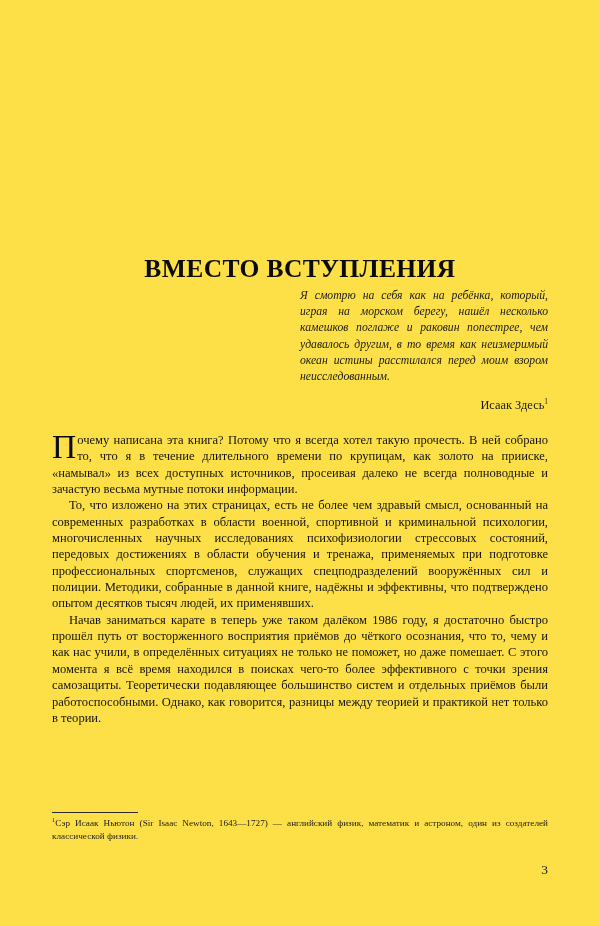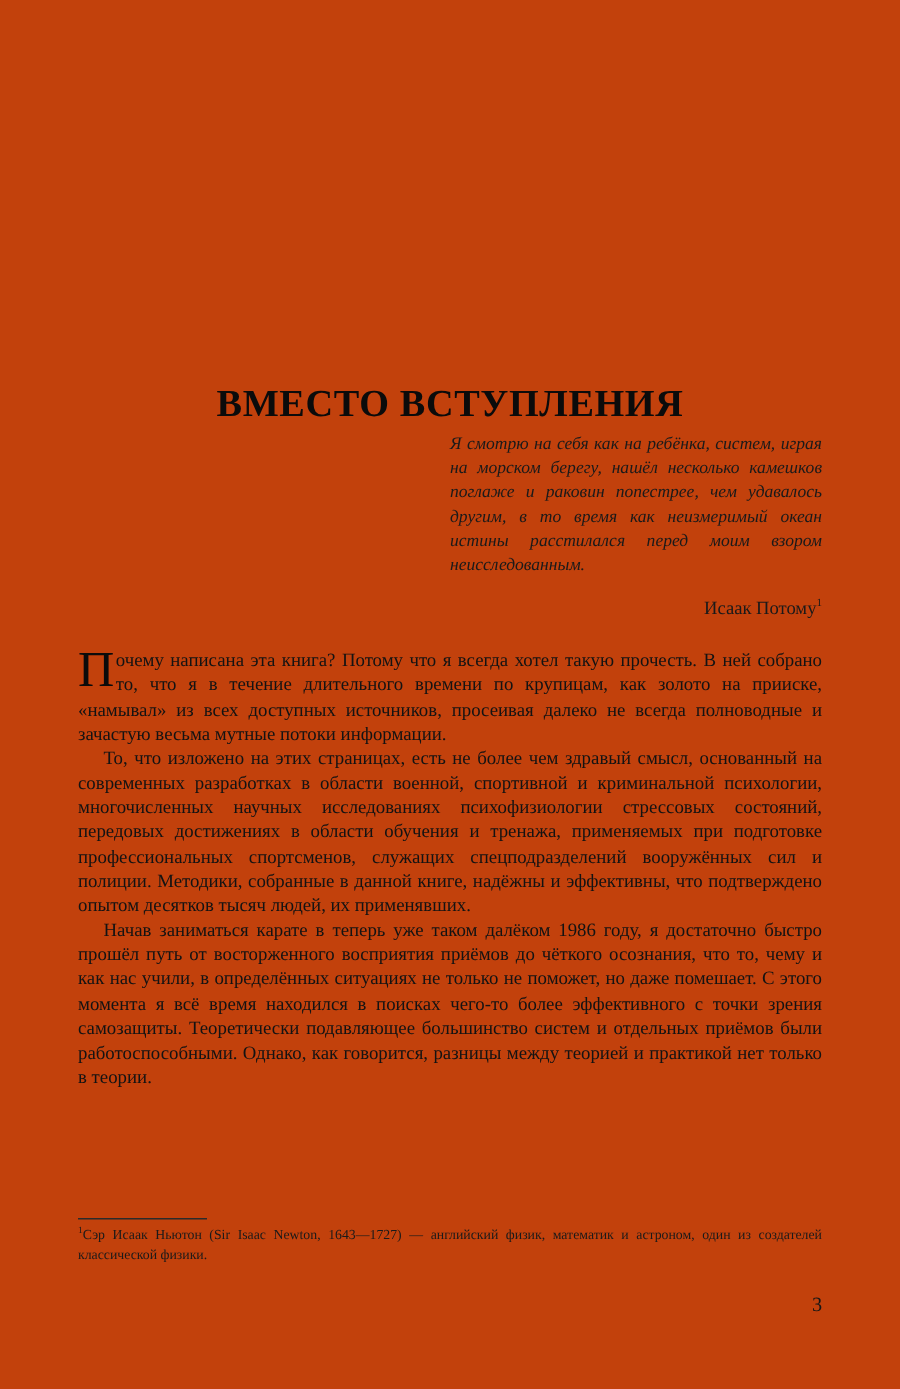--- a/index.html
+++ b/index.html
@@ -13,21 +13,21 @@
     height: 926px;
     position: relative;
     font-family: "Liberation Serif", "DejaVu Serif", serif;
     color: #111111;
     overflow: hidden;
   }
 
   .page {
     position: absolute;
     inset: 0;
-    background: #c2410c;
+    background: #fde047;
   }
 
   
   .chapter-title {
     position: absolute;
     left: 0;
     right: 0;
     top: 238px;
     text-align: center;
     font-size: 25.5px;
@@ -135,23 +135,23 @@
   }
 </style>
 </head>
 <body>
 
 <div class="page">
 
   <h1 class="chapter-title">ВМЕСТО ВСТУПЛЕНИЯ</h1>
 
   <div class="epigraph">
-    <span class="epigraph-text">Я смотрю на себя как на ребёнка, систем, играя на морском берегу, нашёл несколько камешков поглаже и раковин попестрее, чем удавалось другим, в то время как неизмеримый океан истины расстилался перед моим взором неисследованным.</span>
+    <span class="epigraph-text">Я смотрю на себя как на ребёнка, который, играя на морском берегу, нашёл несколько камешков поглаже и раковин попестрее, чем удавалось другим, в то время как неизмеримый океан истины расстилался перед моим взором неисследованным.</span>
     <span class="epigraph-source">
-      <span>Исаак Потому</span><sup>1</sup>
+      <span>Исаак Здесь</span><sup>1</sup>
     </span>
   </div>
 
   <div class="body-text">
 
     <p class="dropcap-para">
       <span class="dropcap">П</span><span>очему написана эта книга? Потому что я всегда хотел такую прочесть. В ней собрано то, что я в течение длительного времени по крупицам, как золото на прииске, «намывал» из всех доступных источников, просеивая далеко не всегда полноводные и зачастую весьма мутные потоки информации.</span>
     </p>
 
 

